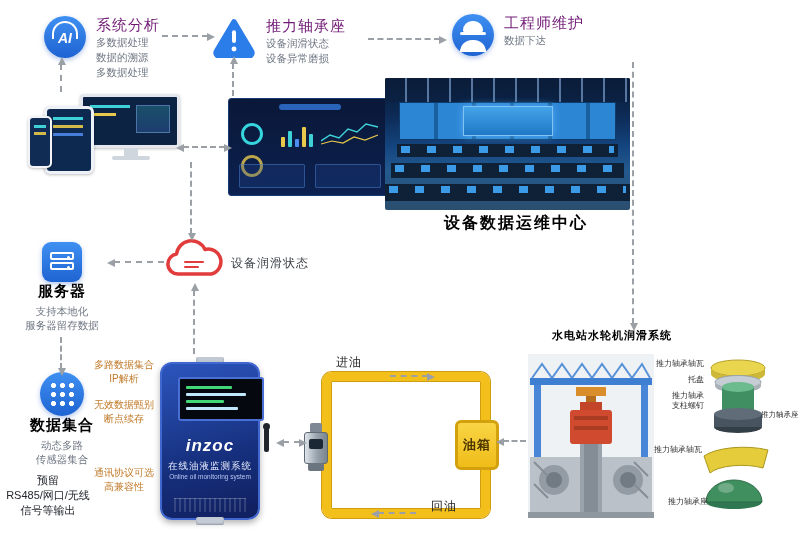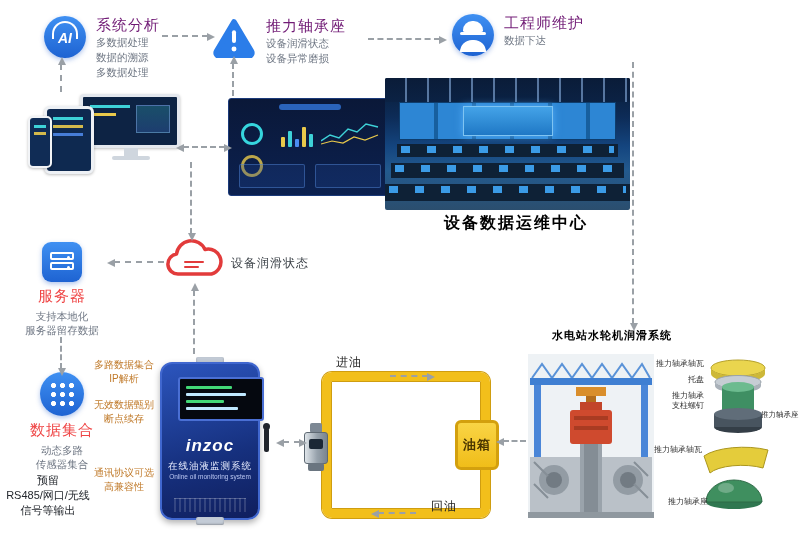--- a/index.html
+++ b/index.html
@@ -34,21 +34,21 @@
   .eng-helmet{position:absolute;left:11px;top:7px;width:20px;height:11px;background:#fff;
     border-radius:10px 10px 2px 2px}
   .eng-brim{position:absolute;left:8px;top:18px;width:26px;height:3px;background:#fff;border-radius:2px}
   .eng-shoulders{position:absolute;left:8px;bottom:4px;width:26px;height:12px;background:#fff;
     border-radius:13px 13px 0 0}
   .col-dots{position:absolute;left:9px;top:9px;width:25px;height:25px;
     background-image:radial-gradient(circle,#fff 2.2px,transparent 2.9px);background-size:9px 9px}
 
   
   .vblk{position:absolute;text-align:center}
-  .vblk .vtitle{font-size:15px;font-weight:normal;color:#ef4444;letter-spacing:1px;margin-top:5px}
+  .vblk .vtitle{font-size:15px;font-weight:bold;color:#000000;letter-spacing:1px;}
   .vblk .sub{font-size:10.5px;color:#6f7784;line-height:14px;margin-top:3px}
   .vblk .sub span{display:block}
   .srv{width:40px;height:40px;border-radius:9px;margin:0 auto;padding-top:8px;
     background:linear-gradient(180deg,#3f90f2,#1e63d2);box-shadow:0 2px 5px rgba(30,90,200,.35)}
   .srv .bar{width:24px;height:8px;border:2px solid #fff;border-radius:2px;margin:2px auto;position:relative}
   .srv .bar::after{content:"";position:absolute;right:2px;top:1.5px;width:3px;height:3px;border-radius:50%;background:#fff}
   .icn.round44{width:44px;height:44px;margin:0 auto}
 
   
   .monitor{position:absolute;left:52px;top:0;width:100px;height:66px}

